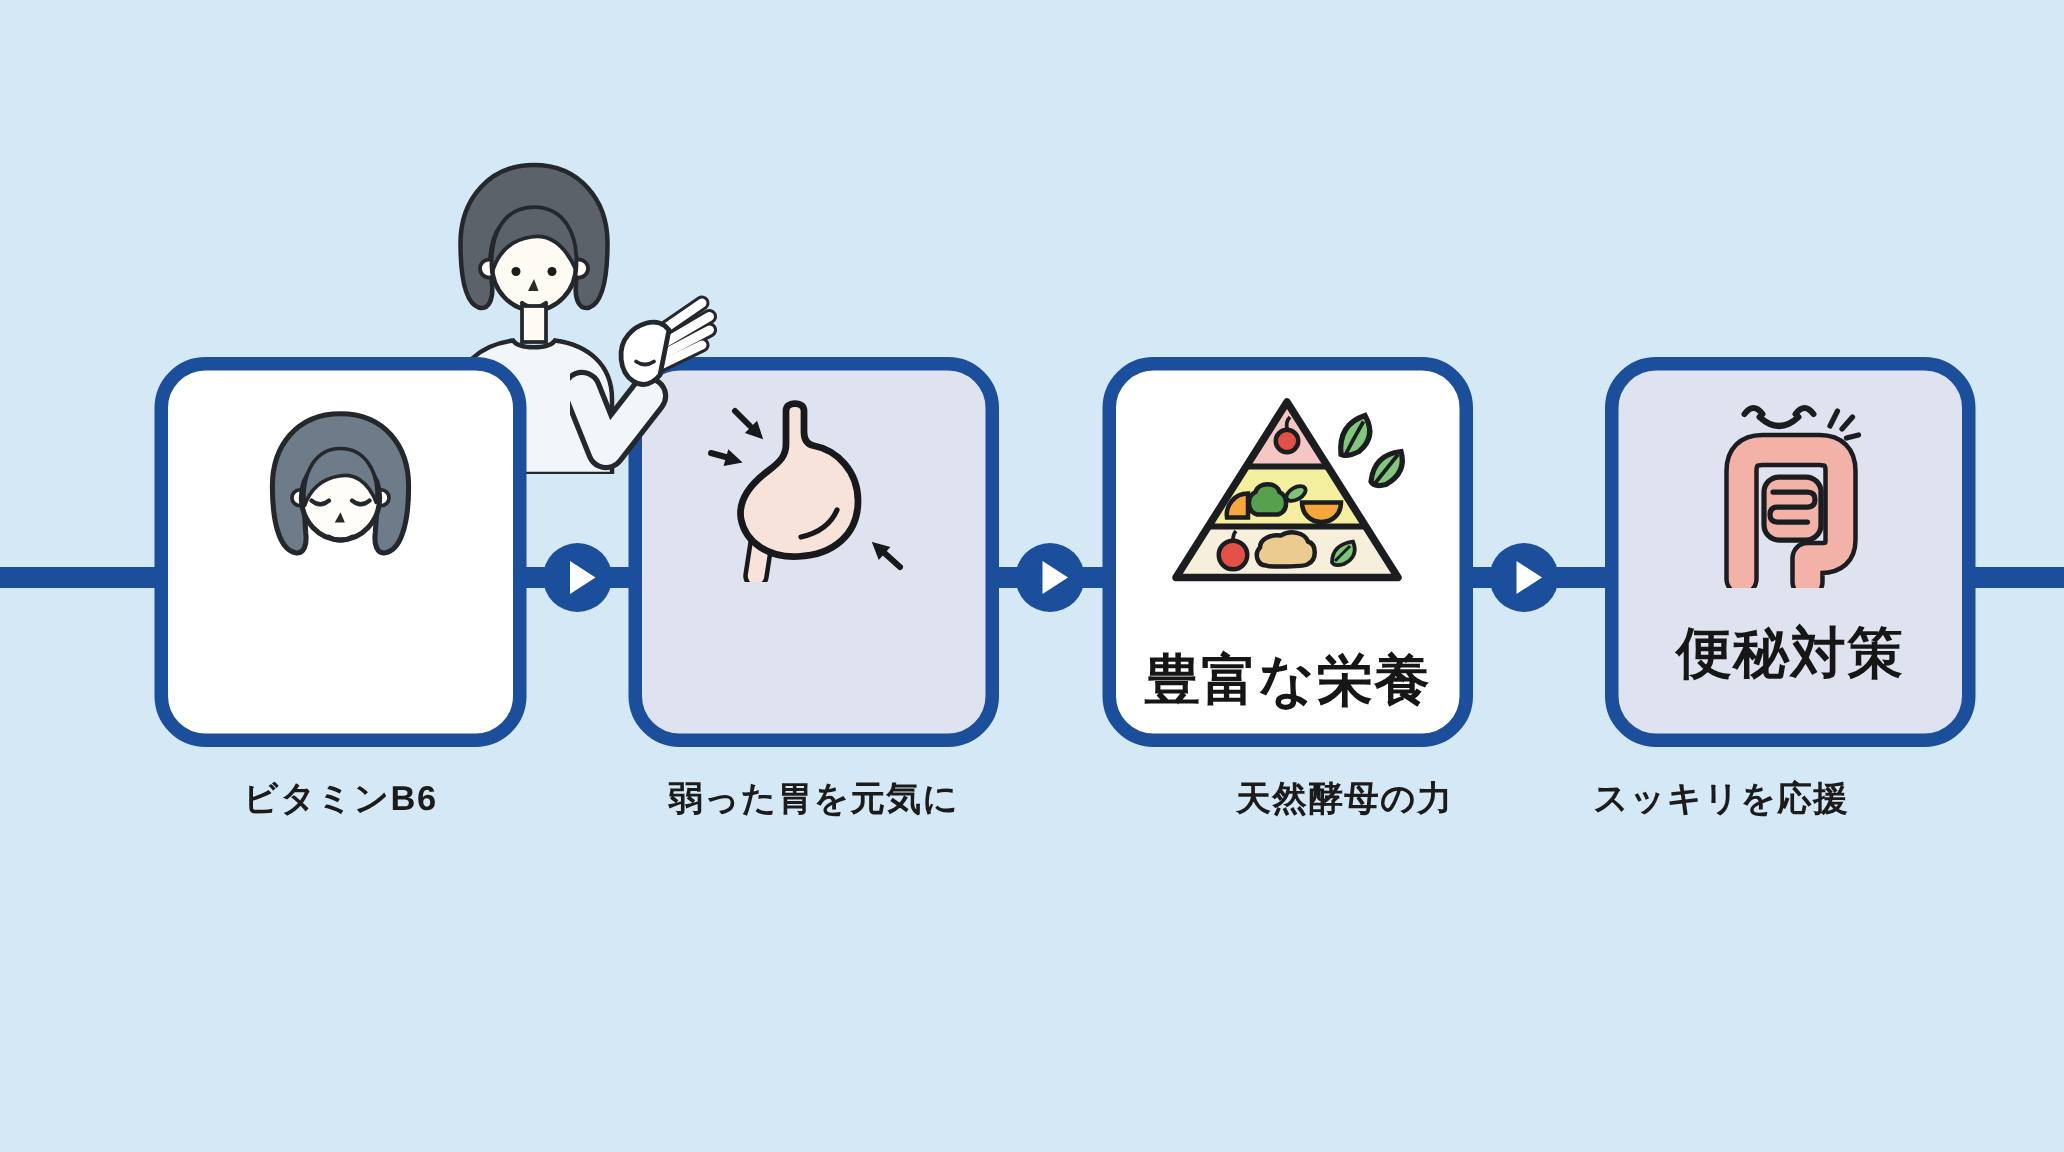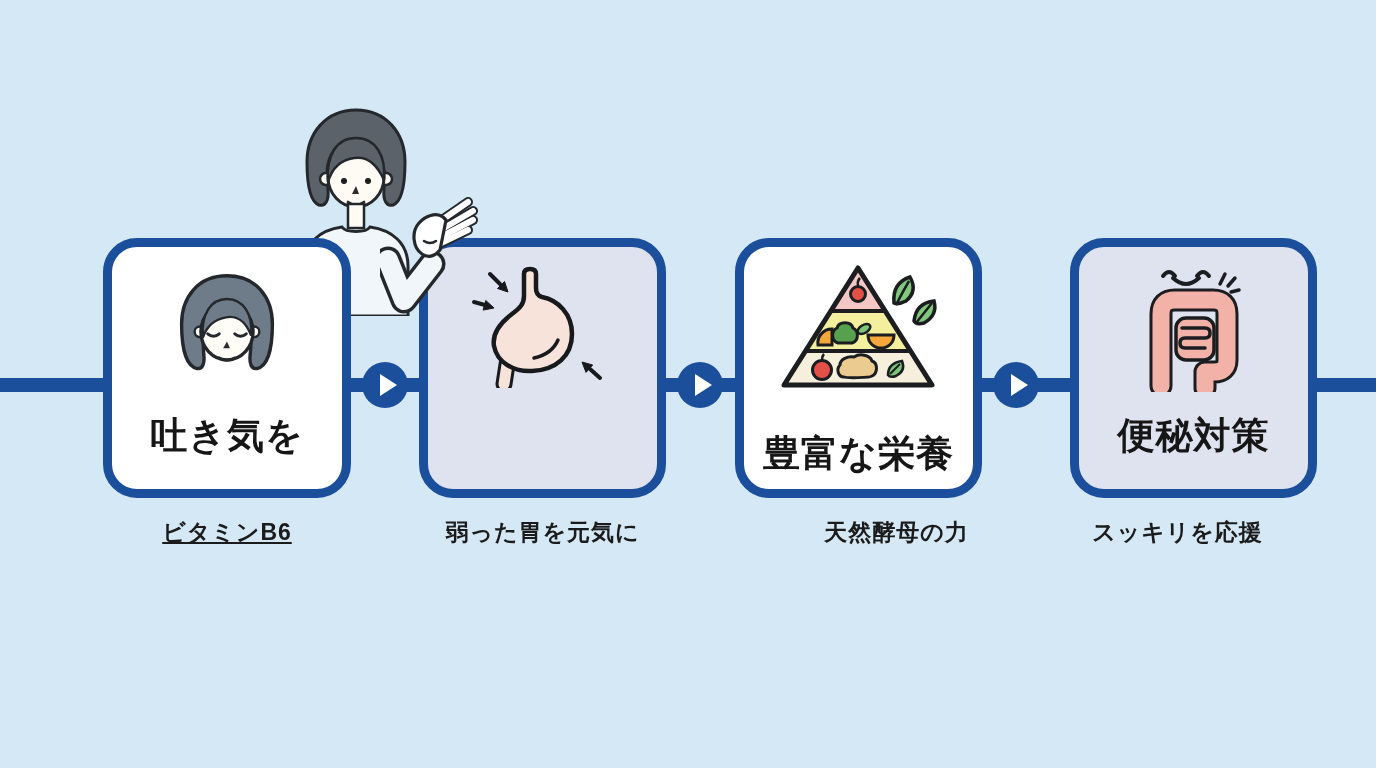--- a/index.html
+++ b/index.html
@@ -38,22 +38,22 @@
   }
   .connector .tri{
     width:0;height:0;border-top:11px solid transparent;border-bottom:11px solid transparent;
     border-left:17px solid #ffffff;margin-left:6px;
   }
   .conn1{left:362px;} .conn2{left:677px;} .conn3{left:993px;}
   .caption{
     position:absolute;top:516px;height:32px;font-size:23px;font-weight:bold;color:#1b1b1b;
     display:flex;align-items:center;justify-content:center;z-index:2;letter-spacing:1px;
   }
-  .cap1{left:103px;width:248px;text-decoration:underline;} .cap2{left:419px;width:247px;text-align:center;}
-  .cap3{left:773px;width:247px;} .cap4{left:1054px;width:247px;}
+  .cap1{left:103px;width:248px;} .cap2{left:419px;width:247px;text-align:center;}
+  .cap3{left:773px;width:247px;} .cap4{left:1024px;width:247px;}
   .woman-body{position:absolute;left:280px;top:100px;z-index:1;}
   .woman-arm{position:absolute;left:380px;top:186px;z-index:3;}
 </style>
 </head>
 <body>
 
 <div class="flow-line"></div>
 
 <svg class="woman-body" width="152" height="216" viewBox="0 0 152 216">
   <path d="M76,10 C46,10 27,33 27,62 C27,88 31,102 39,105 C46,107 49,99 48,90 L47,72
@@ -98,21 +98,20 @@
       <circle cx="93" cy="64" r="5.5" fill="#fffdf8" stroke="#24282c" stroke-width="2.5"></circle>
       <ellipse cx="65" cy="64" rx="27" ry="29" fill="#fffdf8" stroke="#24282c" stroke-width="3.5"></ellipse>
       <path d="M40,70 C38,46 48,30 65,30 C82,30 92,46 90,68 C84,52 74,47 64,49 C52,51 44,58 40,70 Z" fill="#6e7c8a" stroke="#24282c" stroke-width="2.5"></path>
       <path d="M45,66 Q51,71 57,66" stroke="#24282c" stroke-width="3" fill="none" stroke-linecap="round"></path>
       <path d="M73,66 Q79,71 85,66" stroke="#24282c" stroke-width="3" fill="none" stroke-linecap="round"></path>
       <path d="M65,74 L61,81 L68,81 Z" fill="#2b2b2b"></path>
       <path d="M57,91 Q65,96 73,91" stroke="#24282c" stroke-width="3" fill="none" stroke-linecap="round"></path>
     </svg>
   </div>
   <div class="card-title">
-    <span>吐き気を</span>
   </div>
 </div>
 
 <div class="card card2 lavender">
   <div class="icon-slot">
     <svg width="150" height="122" viewBox="0 0 150 122">
       <path d="M40,92 L36,118" stroke="#17191c" stroke-width="17" stroke-linecap="round"></path>
       <path d="M40,92 L36,118" stroke="#f8e3da" stroke-width="11" stroke-linecap="round"></path>
       <path d="M62,3 C58,3 56,5 56,8 L56,30 C56,38 52,42 44,48 C32,57 24,68 26,80
                C29,96 45,106 64,105 C88,104 104,90 104,68 C104,48 90,34 74,31

